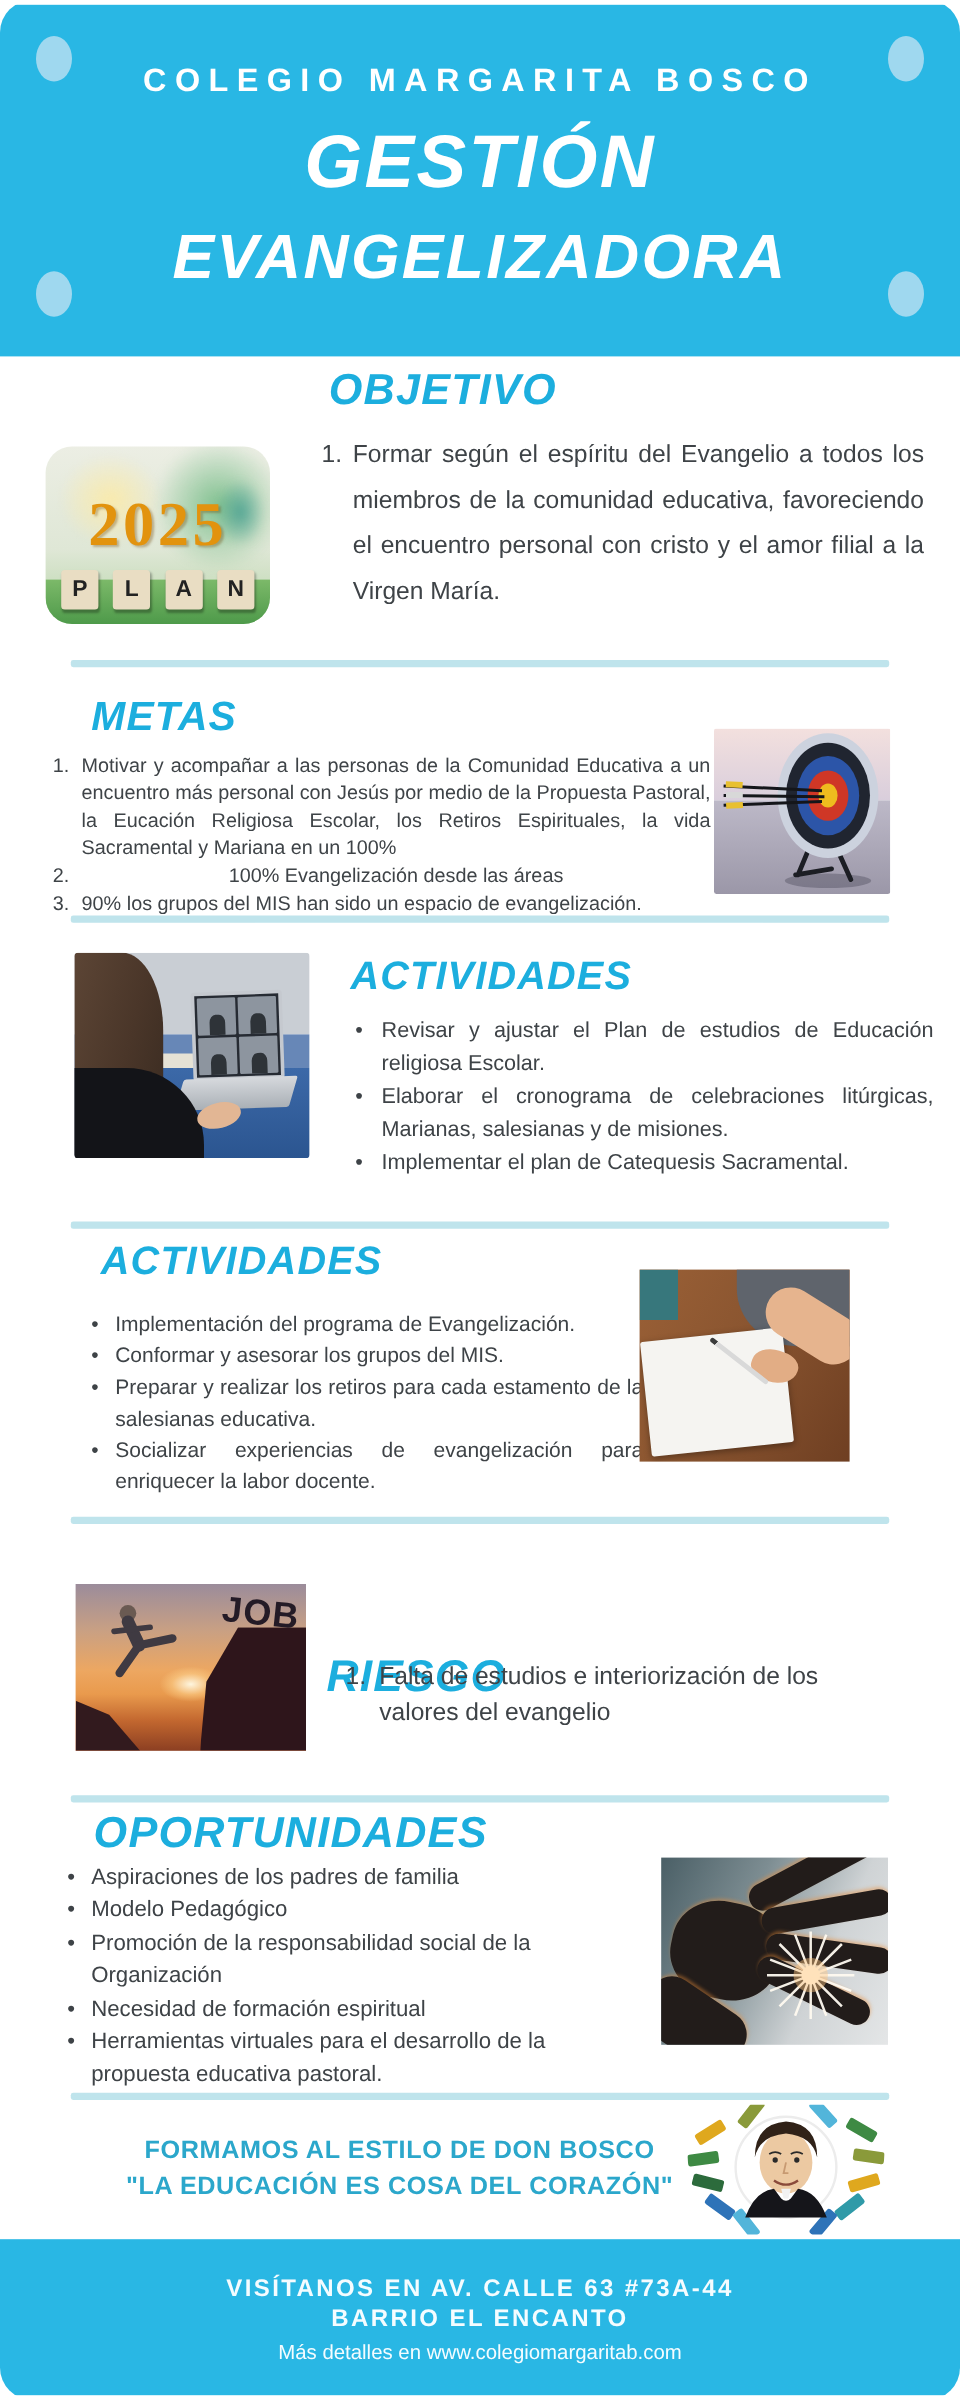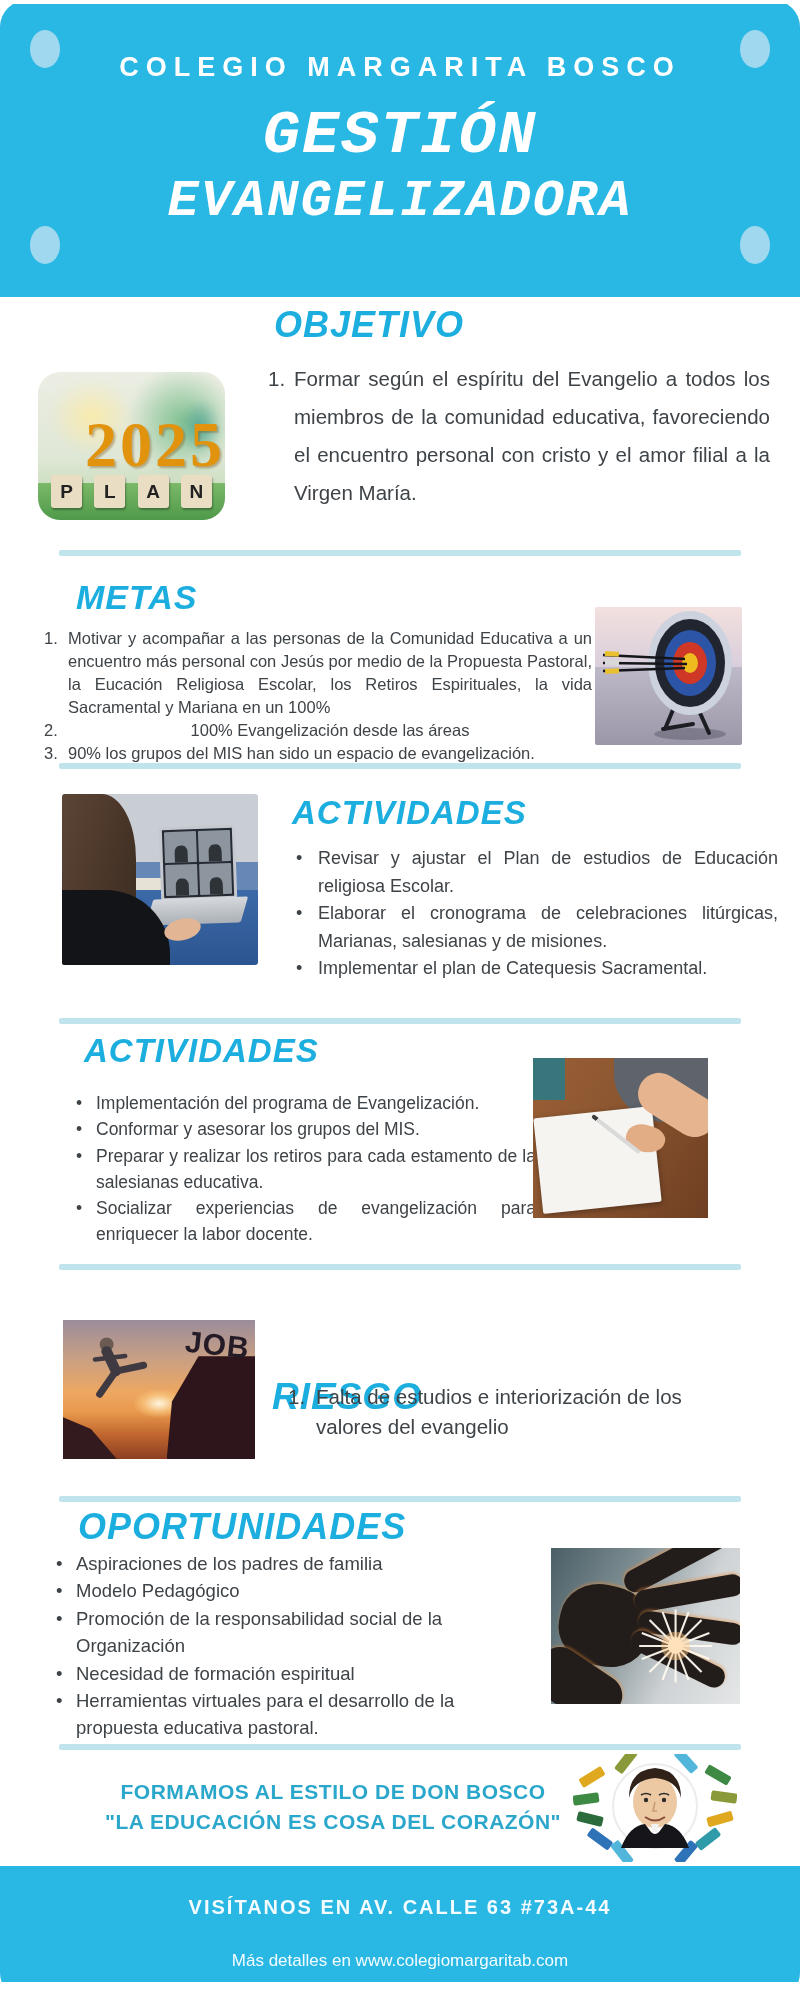--- a/index.html
+++ b/index.html
@@ -7,23 +7,23 @@
         font-family:"Liberation Sans", sans-serif;color:#3e4347;border-radius:27px;}
 
   
   .header{position:absolute;left:0;top:4px;width:800px;height:293px;background:#29b7e4;}
   .dot{position:absolute;width:30px;height:38px;border-radius:50%;background:#9fd8ef;}
   .dot-tl{left:30px;top:26px}.dot-tr{right:30px;top:26px}
   .dot-bl{left:30px;top:222px}.dot-br{right:30px;top:222px}
   .school-name{position:absolute;left:0;top:48px;width:100%;text-align:center;color:#ffffff;
                font-size:27px;font-weight:bold;letter-spacing:7px;}
   .main-title{position:absolute;left:0;width:100%;text-align:center;color:#ffffff;
-              font-weight:bold;font-style:italic;letter-spacing:2px;font-family:Liberation Mono, monospace;}
+              font-weight:bold;font-style:italic;letter-spacing:2px;}
   .title1{top:96px;font-size:62px;}
-  .title2{top:168px;font-size:52px;}
+  .title2{top:181px;font-size:52px;}
 
   
   .heading{position:absolute;color:#1caede;font-weight:bold;font-style:italic;letter-spacing:1px;}
   .divider{position:absolute;left:59px;width:682px;height:6px;background:#bfe4ec;border-radius:2px;}
   .d1{top:550px}.d2{top:763px}.d3{top:1018px}.d4{top:1264px}.d5{top:1496px}.d6{top:1744px}
   .list{position:absolute;}
   .li{display:flex;align-items:flex-start;}
   .li .num{flex:0 0 auto;white-space:pre;}
   .li .txt{flex:1 1 auto;}
   .just .txt{text-align:justify;}
@@ -34,21 +34,21 @@
   .obj-list{left:268px;top:360px;width:502px;font-size:20.5px;line-height:1.85;}
   .obj-list .num{width:26px;}
   .obj-img{left:38px;top:372px;width:187px;height:148px;border-radius:22px;
            background:linear-gradient(180deg,#eceee4 0%,#dfe7d6 58%,#cfe0c4 74%);}
   .plan-blob{position:absolute;border-radius:50%;}
   .pb1{left:6%;top:4%;width:46%;height:52%;background:radial-gradient(closest-side,rgba(250,234,170,.95),rgba(250,234,170,0));filter:blur(3px);}
   .pb2{right:-6%;top:-4%;width:58%;height:74%;background:radial-gradient(closest-side,rgba(110,185,130,.85),rgba(110,185,130,0));filter:blur(4px);}
   .pb3{right:2%;top:18%;width:22%;height:38%;background:radial-gradient(closest-side,rgba(35,140,135,.6),rgba(35,140,135,0));filter:blur(3px);}
   .plan-grass{position:absolute;left:0;right:0;bottom:0;height:25%;
               background:linear-gradient(180deg,#7cb969,#4e9a4a);}
-  .plan-year{position:absolute;left:0;right:0;top:24%;text-align:right;font-size:64px;font-weight:bold;
+  .plan-year{position:absolute;left:0;right:0;top:24%;text-align:center;font-size:52px;font-weight:bold;
              color:#e2930e;letter-spacing:3px;font-family:"Liberation Serif",serif;
              text-shadow:2px 2px 2px rgba(110,65,0,.35);}
   .plan-blocks{position:absolute;left:7%;right:7%;bottom:8%;display:flex;justify-content:space-between;}
   .plan-block{width:31px;height:33px;background:#e9ddc3;border-radius:3px;box-shadow:1px 2px 2px rgba(0,0,0,.3);
               display:flex;align-items:center;justify-content:center;font-weight:bold;font-size:19px;color:#222;}
 
   
   .metas-heading{left:76px;top:578px;font-size:34px;}
   .metas-list{left:44px;top:627px;width:548px;font-size:16.5px;line-height:1.4;}
   .metas-list .num{width:24px;}
@@ -124,21 +124,21 @@
   .hl-palm{left:4%;top:24%;width:48%;height:52%;border-radius:45%;transform:rotate(12deg);}
   .hl-wrist{left:-10%;bottom:-6%;width:48%;height:34%;transform:rotate(34deg);}
   .hl-star{position:absolute;left:44%;top:38%;width:44%;height:50%;}
 
   
   .formamos{position:absolute;left:83px;top:1777px;width:500px;text-align:center;color:#2ba7cb;
             font-weight:bold;font-size:21px;line-height:30px;letter-spacing:0.5px;}
   .donbosco{left:573px;top:1754px;width:164px;height:108px;overflow:visible;}
 
   
-  .footer{position:absolute;left:0;top:1866px;width:800px;height:116px;background:#29b7e4;}
+  .footer{position:absolute;left:0;top:1866px;width:800px;height:130px;background:#29b7e4;}
   .f-line{position:absolute;left:0;width:100%;text-align:center;color:#f4fcff;}
   .f1{top:30px;font-size:20px;font-weight:bold;letter-spacing:2px;}
   .f2{top:55px;font-size:20px;font-weight:bold;letter-spacing:2px;}
   .f3{top:85px;font-size:17px;}
 </style>
 </head>
 <body>
 
 <div class="page">
 
@@ -376,16 +376,17 @@
       <path d="M68 41 Q73 38 78 41 M86 41 Q91 38 96 41" stroke="#2a2a2a" stroke-width="1.5" fill="none"></path>
       <path d="M82 48 L80 57 L84 57" stroke="#c79a72" stroke-width="1.5" fill="none"></path>
       <path d="M72 63 Q82 70 92 63" stroke="#8a4a3a" stroke-width="2" fill="none"></path>
       <path d="M48 94 Q56 72 72 70 L78 78 Q82 82 86 78 L92 70 Q108 72 116 94 Z" fill="#15151a"></path>
       <path d="M78 70 L86 70 L84 78 L80 78 Z" fill="#f2f2f2"></path>
     </svg>
   </div>
 
   <div class="footer">
     <div class="f-line f1">VISÍTANOS EN AV. CALLE 63 #73A-44</div>
+    <div class="f-line f2">BARRIO EL ENCANTO</div>
     <div class="f-line f3">Más detalles en www.colegiomargaritab.com</div>
   </div>
 
 </div>
 
 </body></html>

